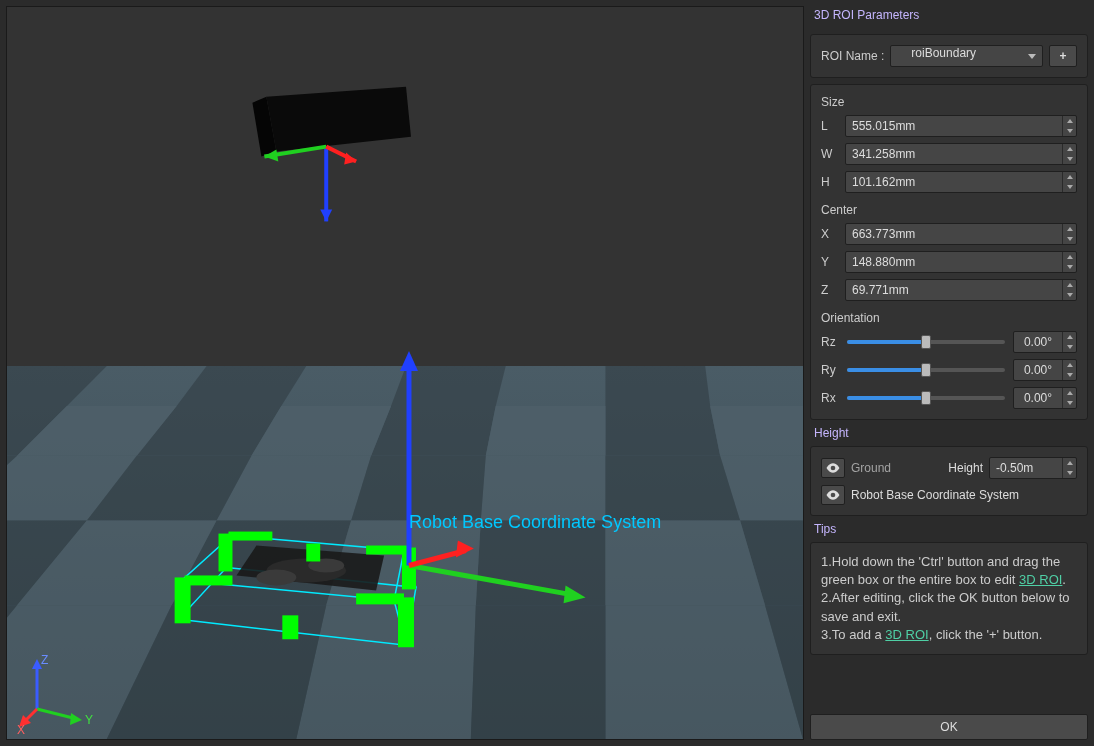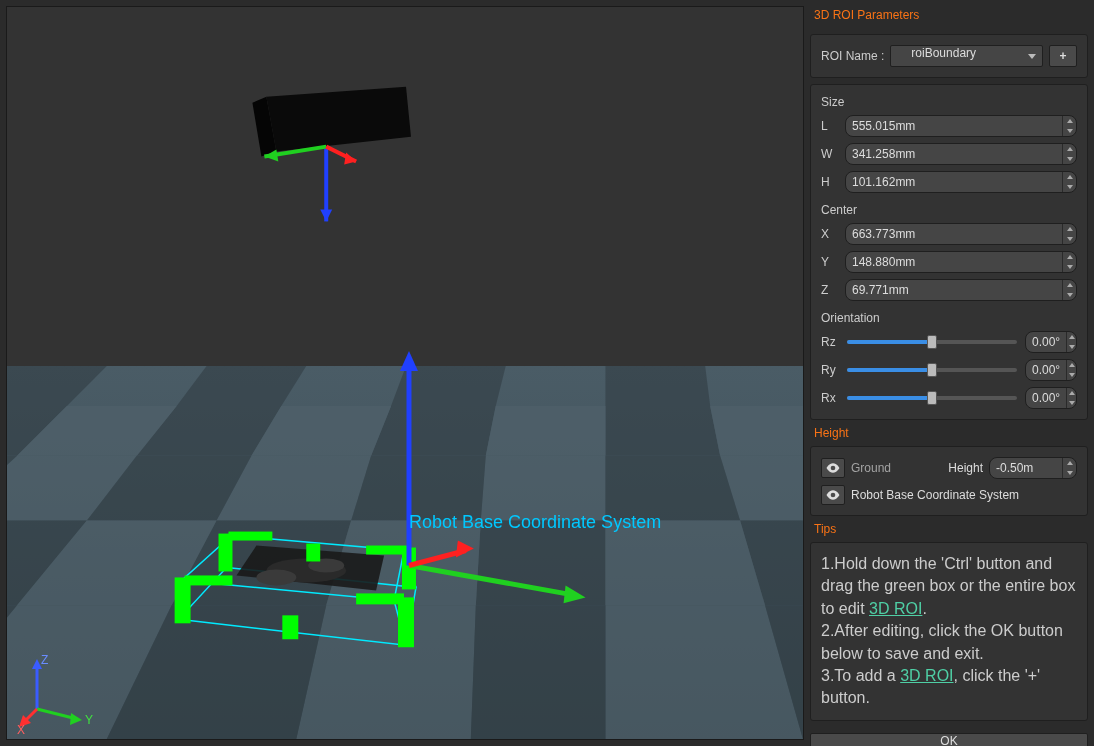--- a/index.html
+++ b/index.html
@@ -28,21 +28,21 @@
     background: #333;
   }
   .sidebar {
     width: 290px;
     padding: 6px;
     display: flex;
     flex-direction: column;
     gap: 6px;
   }
   .panel-title {
-    color: #f97316;
+    color: #c4b5fd;
     font-size: 12px;
     padding: 2px 4px 6px 4px;
   }
   .panel {
     background: #333;
     border: 1px solid #1f1f1f;
     border-radius: 3px;
     padding: 10px 10px;
   }
   .row {
@@ -98,21 +98,21 @@
   .btn-ok {
     width: 100%;
     height: 26px;
     margin-top: auto;
   }
   .spin {
     flex: 1;
     display: flex;
     background: #454545;
     border: 1px solid #1f1f1f;
-    border-radius: 8px;
+    border-radius: 2px;
     height: 22px;
     align-items: stretch;
   }
   .spin-input {
     flex: 1;
     background: transparent;
     border: none;
     color: #ddd;
     padding: 0 6px;
     font-size: 12px;
@@ -189,31 +189,31 @@
     display: flex;
     align-items: center;
     justify-content: center;
     cursor: pointer;
   }
   .eye-icon {
     width: 14px; height: 10px;
   }
   .tips-text {
     color: #ccc;
-    font-size: 16px;
+    font-size: 13px;
     line-height: 1.4;
   }
   .link {
     color: #4fcfa5;
     text-decoration: underline;
   }
   .dim-label { color: #a3a3a3; width: 66px; }
   .roi-name-label { color:#ccc; }
   .spin-small { width: 88px; flex: none; }
-  .spin-angle { width: 52px; flex: none; text-align: center; }
+  .spin-angle { width: 64px; flex: none; text-align: center; }
   .axis-label {
     position: absolute;
     font-size: 12px;
     color: #fff;
   }
 </style>
 </head>
 <body>
 
 <div class="viewport">

